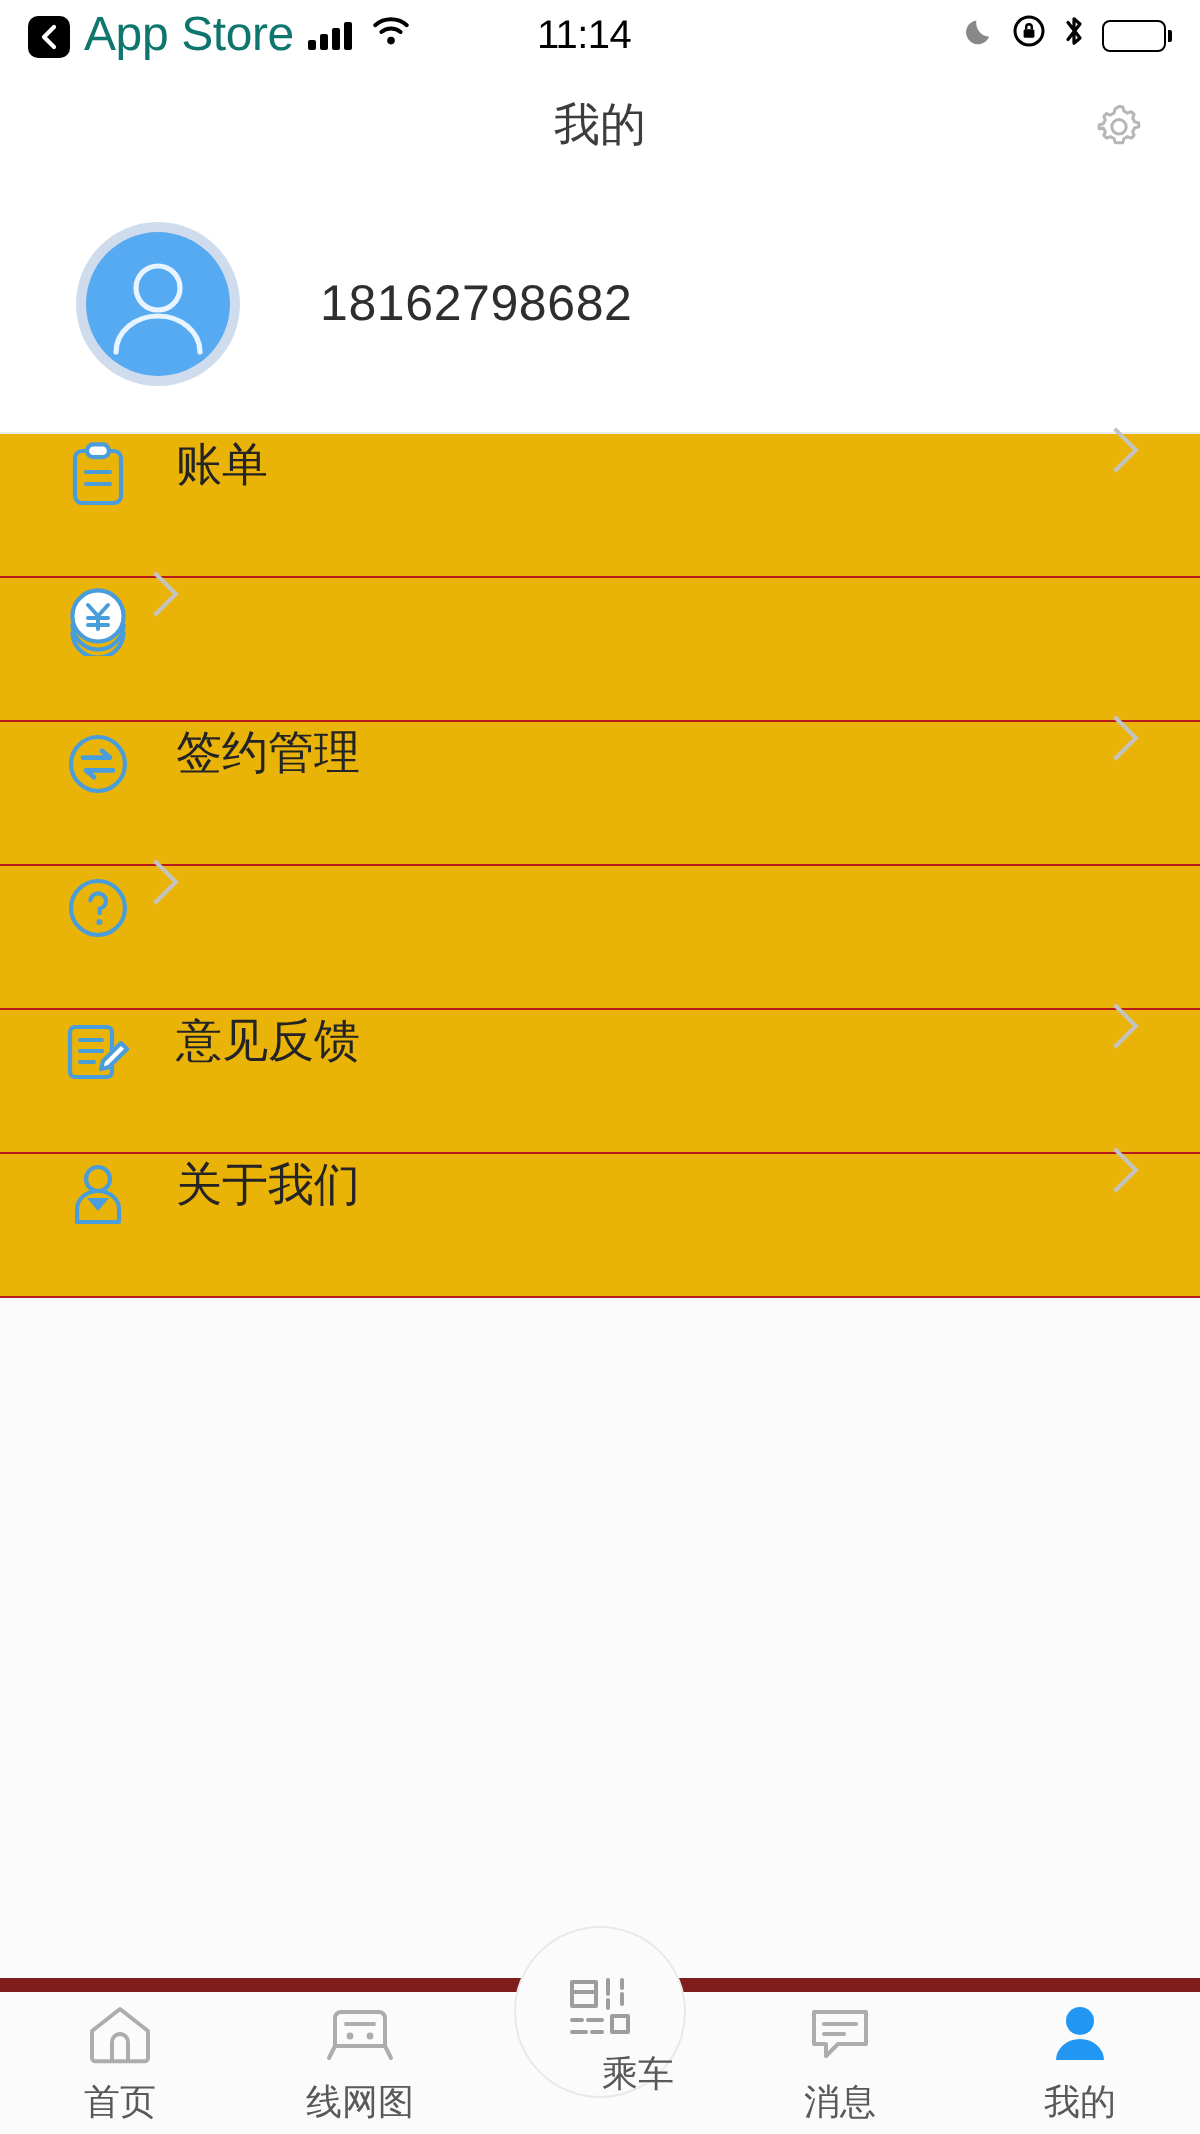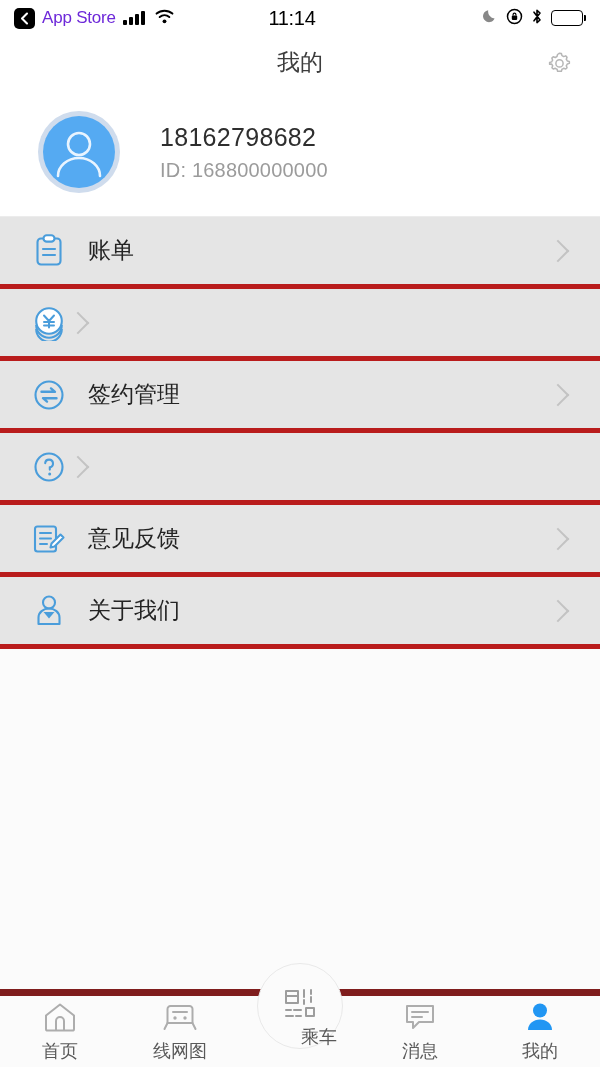--- a/index.html
+++ b/index.html
@@ -33,22 +33,22 @@
     gap: 7px;
   }
   .back-chip {
     width: 21px; height: 21px;
     background: #000;
     border-radius: 5px;
     display: flex; align-items: center; justify-content: center;
   }
   .back-chip svg { display: block; }
   .carrier-label {
-    font-size: 17px;
-    color: #6d28d9;
+    font-size: 24px;
+    color: #0f766e;
     letter-spacing: -0.2px;
     font-weight: 400;
   }
   .signal-bars { display: flex; align-items: flex-end; gap: 2px; height: 14px; }
   .signal-bars i { width: 4px; background: #000; border-radius: 1px; display: block; }
   .signal-bars i:nth-child(1) { height: 5px; }
   .signal-bars i:nth-child(2) { height: 8px; }
   .signal-bars i:nth-child(3) { height: 11px; }
   .signal-bars i:nth-child(4) { height: 14px; }
   .wifi-icon { margin-left: 3px; }
@@ -158,25 +158,24 @@
 
   
   .menu-list {
     background: #ffffff;
     border-top: 1px solid #ececec;
     flex: 0 0 auto;
   }
   .menu-row {
     height: 72px;
     display: flex;
-    align-items: center;
     padding: 0 26px 0 28px;
-    border-bottom: 5px solid #b91c1c;
+    border-bottom: 1px solid #b91c1c;
     cursor: pointer;
-    background: #e5e5e5;
+    background: #eab308;
   }
   .menu-icon {
     width: 42px; height: 42px;
     flex: 0 0 42px;
     display: flex; align-items: center; justify-content: center;
   }
   .menu-label {
     margin-left: 18px;
     font-size: 23px;
     color: #242424;
@@ -307,21 +306,20 @@
     <div class="avatar-ring">
       <div class="avatar">
         <svg width="72" height="72" viewBox="0 0 72 72">
           <circle cx="36" cy="28" r="11" fill="none" stroke="#e8f4ff" stroke-width="2.6"></circle>
           <path d="M15 60 a21 18 0 0 1 42 0" fill="none" stroke="#e8f4ff" stroke-width="2.6" stroke-linecap="round"></path>
         </svg>
       </div>
     </div>
     <div class="profile-text">
       <div class="profile-phone">18162798682</div>
-      <div class="profile-id">ID: 168800000000</div>
     </div>
   </div>
 
   <div class="menu-list">
 
     <div class="menu-row">
       <div class="menu-icon">
         <svg width="36" height="36" viewBox="0 0 36 36">
           <rect x="6.5" y="5.5" width="23" height="26" rx="3.5" fill="none" stroke="#4a9ddb" stroke-width="2.1"></rect>
           <rect x="12.5" y="2.2" width="11" height="6.4" rx="3.2" fill="#fff" stroke="#4a9ddb" stroke-width="2.1"></rect>

